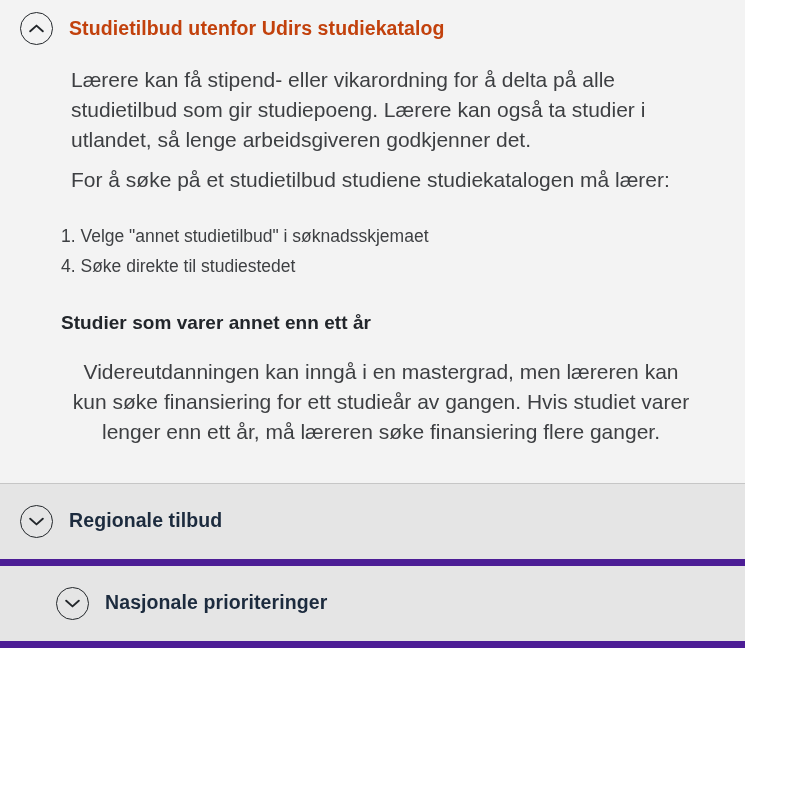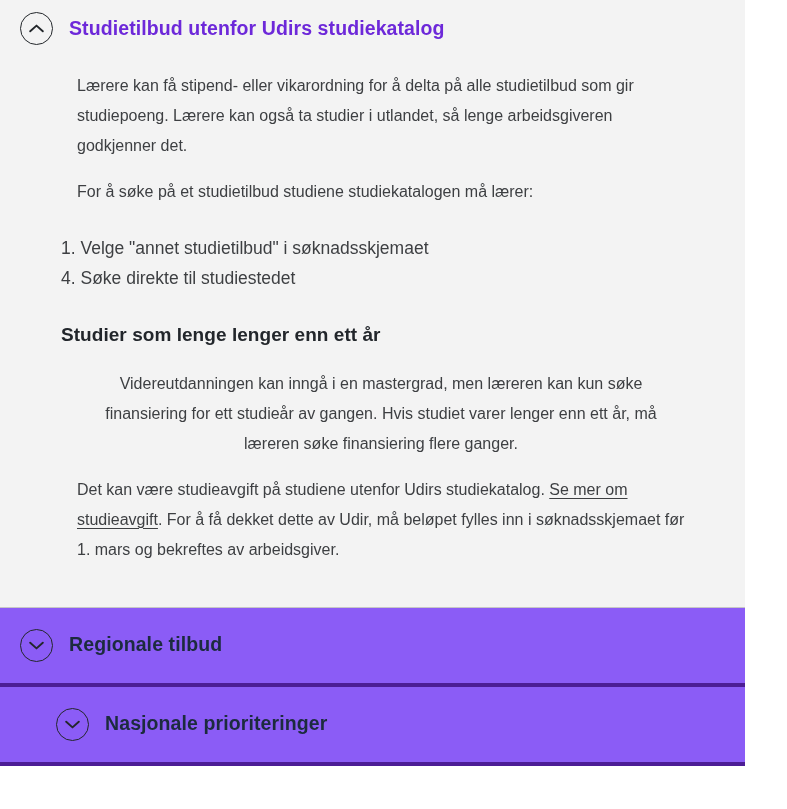--- a/index.html
+++ b/index.html
@@ -52,33 +52,33 @@
     box-sizing: border-box;
     background: transparent;
   }
   .circle-icon svg {
     display: block;
   }
 
   .panel-title {
     font-size: 19.5px;
     font-weight: bold;
-    color: #6d28d9;
+    color: #c2410c;
     letter-spacing: 0.1px;
     line-height: 1.2;
   }
 
   .panel-body {
     padding: 0 40px 0 61px;
     max-width: 640px;
   }
 
   .panel-body p {
-    margin: 16px;
-    font-size: 16px;
+    margin: 10px;
+    font-size: 21px;
     line-height: 30px;
     color: #3d3f42;
   }
 
   .para-block {
     margin-top: 56px;
   }
 
   .para-tight {
     margin-top: 0;
@@ -111,23 +111,23 @@
 
   a.inline-link {
     color: #3d3f42;
     text-decoration: underline;
     text-underline-offset: 3px;
     text-decoration-thickness: 1px;
   }
 
   
   .section-collapsed {
-    background: #8b5cf6;
+    background: #e5e5e5;
     border-top: 1px solid #c6c6c6;
-    border-bottom: 4px solid #4c1d95;
+    border-bottom: 7px solid #4c1d95;
   }
   .section-collapsed + .section-collapsed {
     border-top: none;
     padding-left: 36px;
   }
 
   .collapsed-header {
     display: flex;
     align-items: center;
     gap: 16px;
@@ -168,24 +168,23 @@
 
       <p class="para-block">Lærere kan få stipend- eller vikarordning for å delta på alle studietilbud som gir studiepoeng. Lærere kan også ta studier i utlandet, så lenge arbeidsgiveren godkjenner det.</p>
 
       <p class="para-tight">For å søke på et studietilbud studiene studiekatalogen må lærer:</p>
 
       <ol class="steps">
         <li>1. Velge "annet studietilbud" i søknadsskjemaet</li>
         <li>4. Søke direkte til studiestedet</li>
       </ol>
 
-      <h3 class="subhead">Studier som lenge lenger enn ett år</h3>
+      <h3 class="subhead">Studier som varer annet enn ett år</h3>
       <p>Videreutdanningen kan inngå i en mastergrad, men læreren kan kun søke finansiering for ett studieår av gangen. Hvis studiet varer lenger enn ett år, må læreren søke finansiering flere ganger.</p>
 
-      <p><span>Det kan være studieavgift på studiene utenfor Udirs studiekatalog. </span><a class="inline-link" href="#">Se mer om studieavgift</a><span>. For å få dekket dette av Udir, må beløpet fylles inn i søknadsskjemaet før 1. mars og bekreftes av arbeidsgiver.</span></p>
 
     </div>
   </section>
 
   <section class="section-collapsed">
     <div class="collapsed-header">
       <span class="circle-icon">
         <svg width="15" height="9" viewBox="0 0 15 9" fill="none" aria-hidden="true">
           <path d="M1.2 1.7L7.5 7.4L13.8 1.7" stroke="#23272b" stroke-width="1.9" stroke-linecap="round" stroke-linejoin="round"></path>
         </svg>

